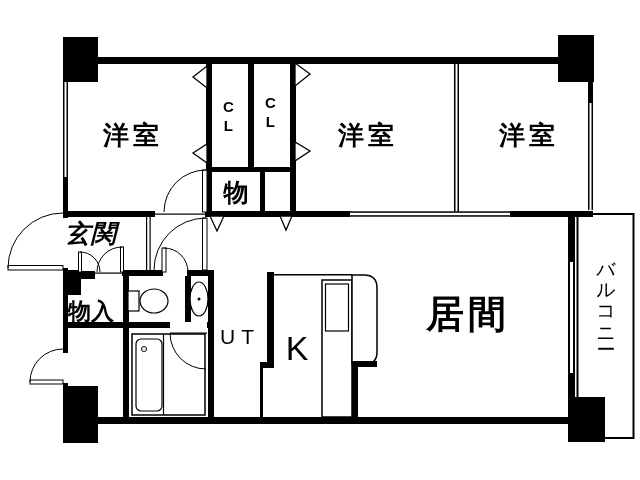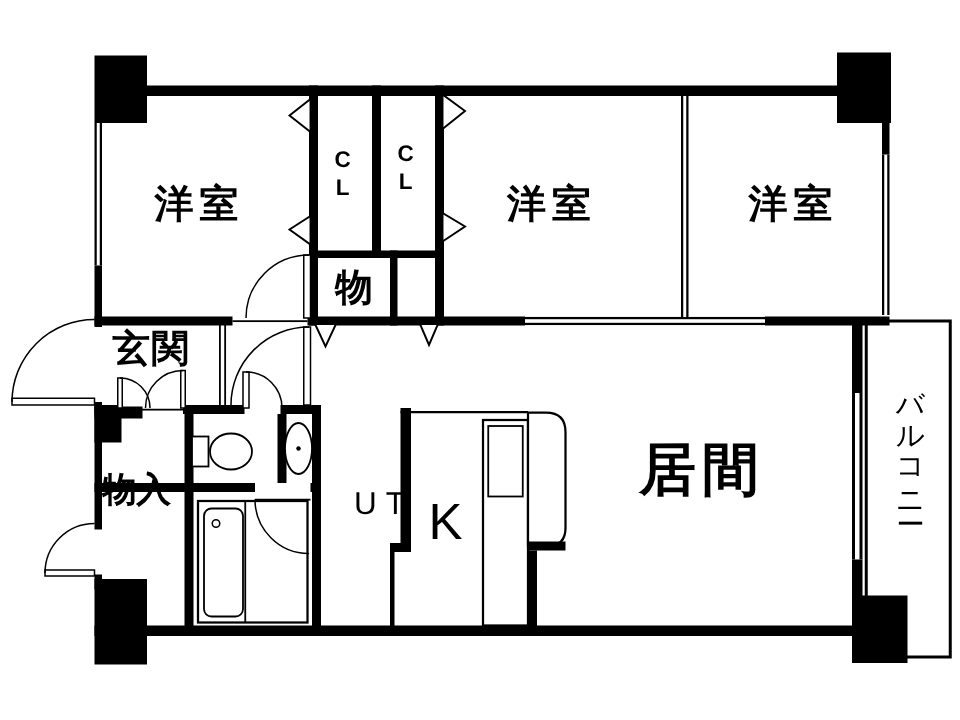--- a/index.html
+++ b/index.html
@@ -161,24 +161,24 @@
 
   <div class="room-label lbl-bedroom" style="left:133px;top:136px;">洋室</div>
   <div class="room-label lbl-bedroom" style="left:368px;top:136px;">洋室</div>
   <div class="room-label lbl-bedroom" style="left:529px;top:136px;">洋室</div>
 
   <div class="room-label vtext lbl-cl" style="left:228px;top:117px;">CL</div>
   <div class="room-label vtext lbl-cl" style="left:270px;top:113px;">CL</div>
 
   <div class="room-label lbl-mono" style="left:236px;top:192px;">物</div>
 
-  <div class="room-label lbl-genkan" style="left:101px;top:233px;">玄関</div>
+  <div class="room-label lbl-genkan" style="left:91px;top:233px;font-style:italic;">玄関</div>
 
-  <div class="room-label lbl-monoire" style="left:91px;top:326px;">物入</div>
+  <div class="room-label lbl-monoire" style="left:91px;top:311px;">物入</div>
 
-  <div class="room-label lbl-ut" style="left:256px;top:337px;text-align:right;">UT</div>
+  <div class="room-label lbl-ut" style="left:240px;top:337px;text-align:right;">UT</div>
 
   <div class="room-label lbl-k" style="left:297px;top:349px;">K</div>
 
   <div class="room-label lbl-ima" style="left:468px;top:315px;">居間</div>
 
   <div class="room-label vtext lbl-balcony" style="left:606px;top:294px;">バルコニー</div>
 </div>
 
 </body></html>

